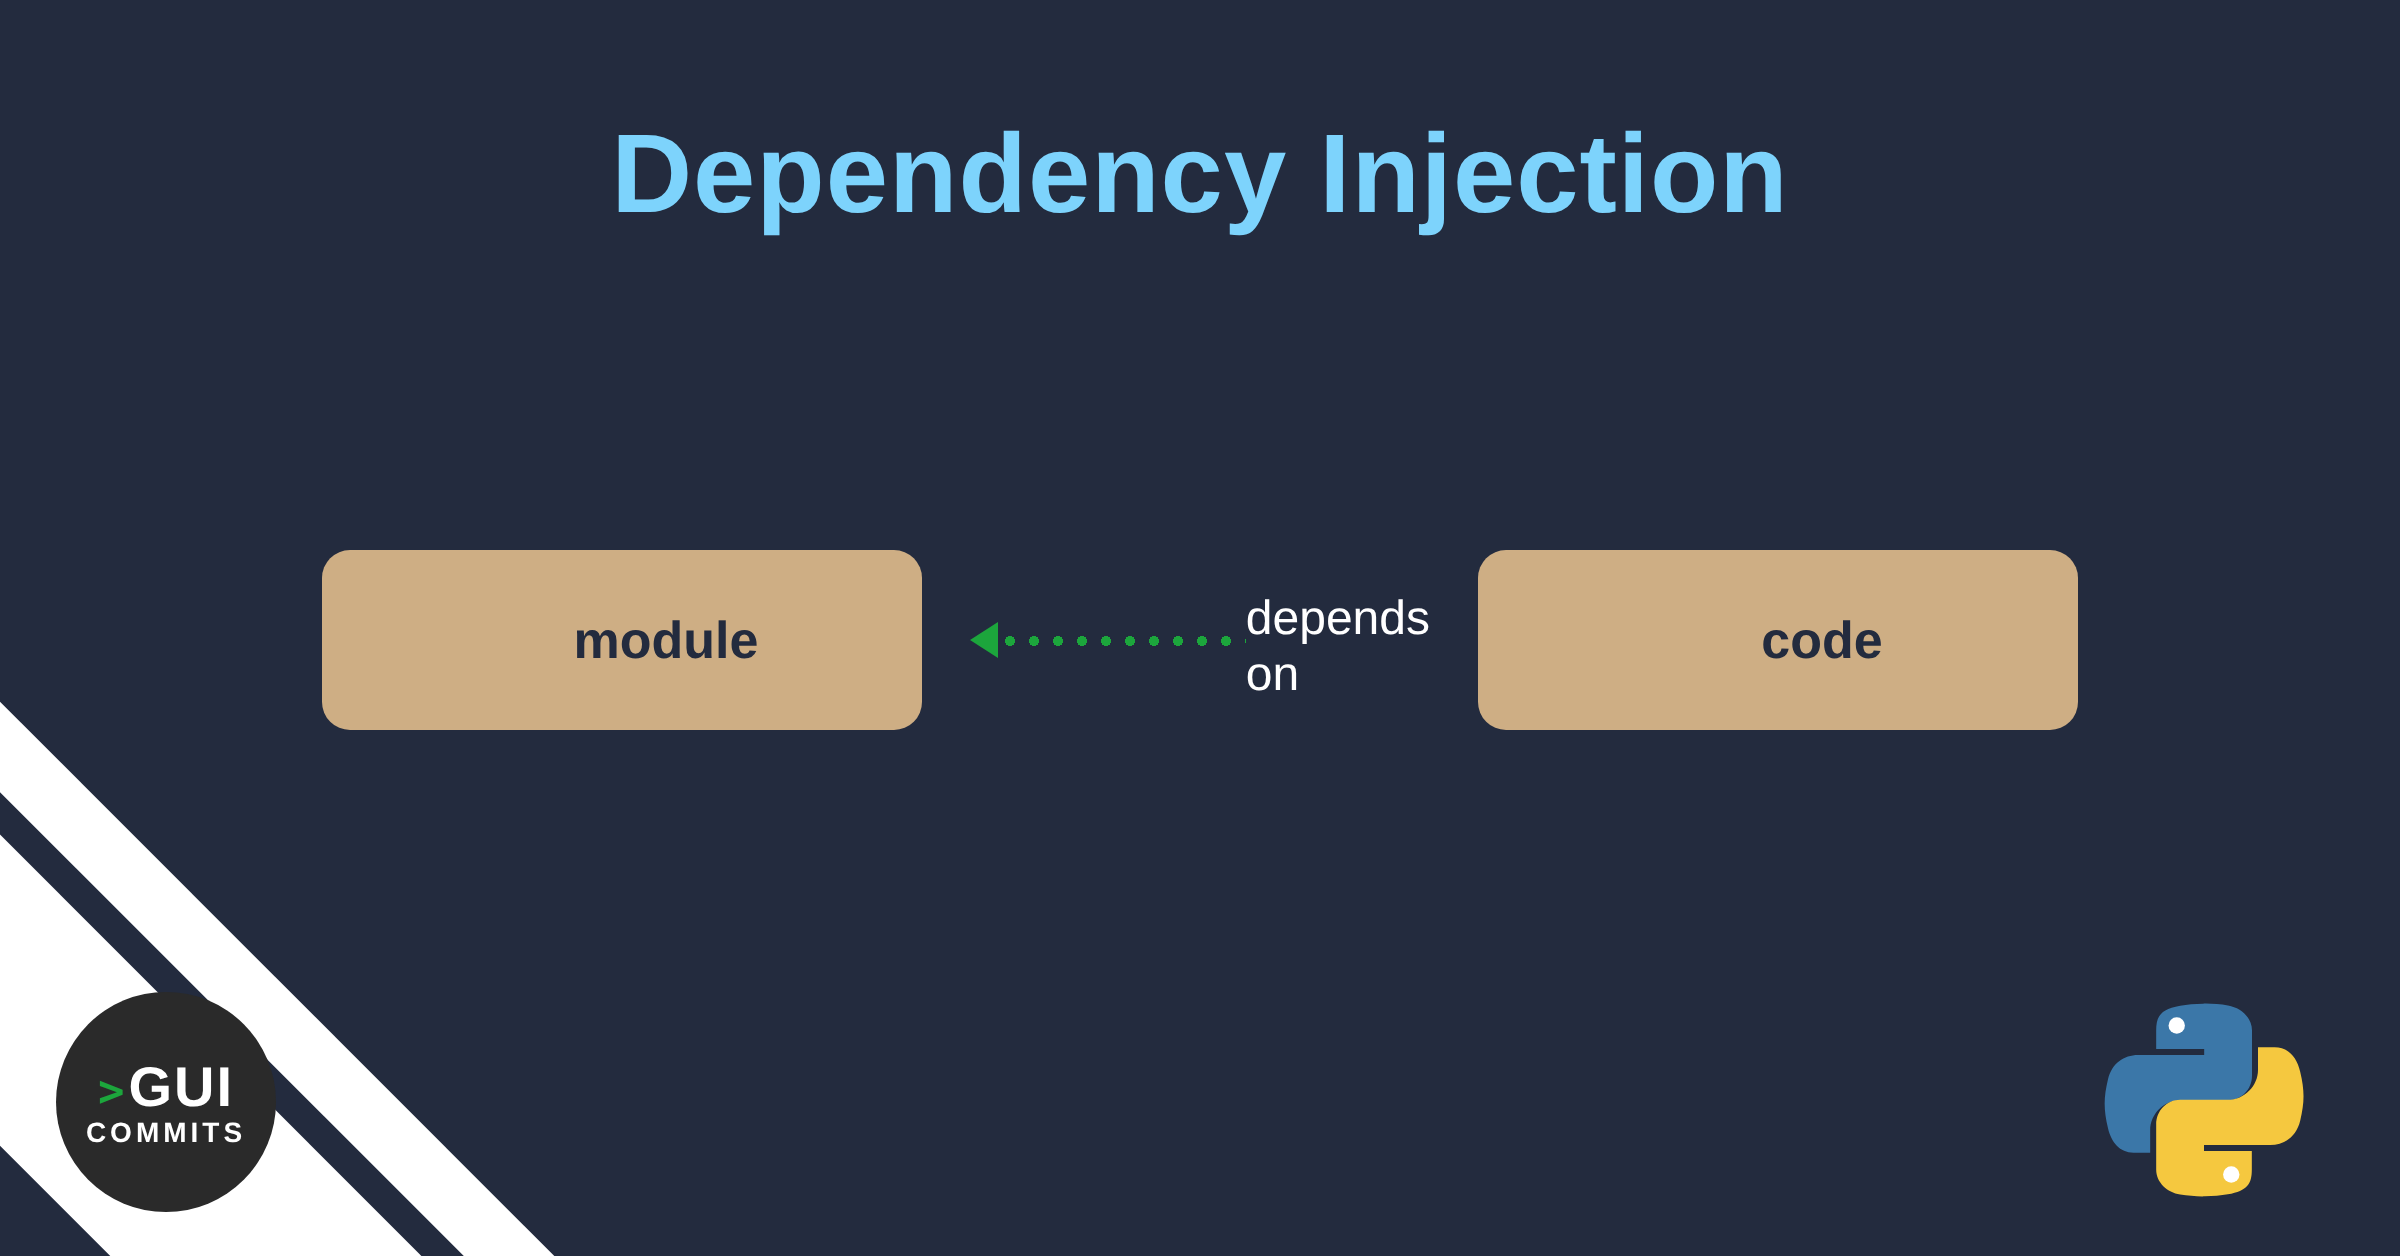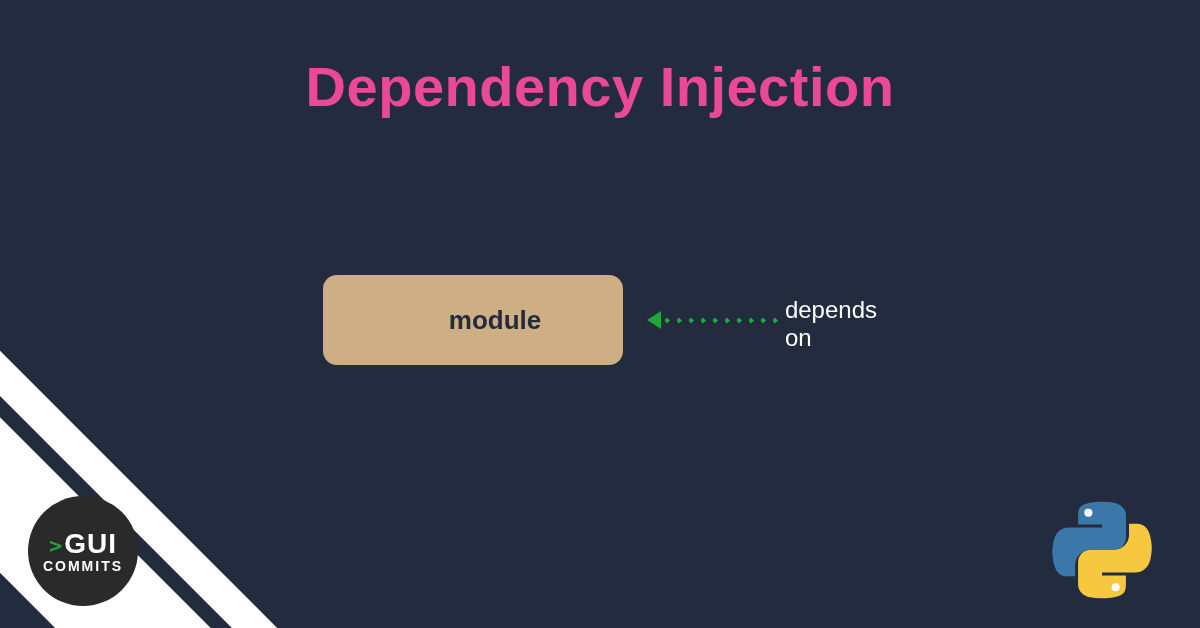--- a/index.html
+++ b/index.html
@@ -17,21 +17,21 @@
   }
   .title-line1 {
     font-size: 56px;
     font-weight: 700;
     color: #ffffff;
     letter-spacing: 0.5px;
   }
   .title-line2 {
     font-size: 56px;
     font-weight: 700;
-    color: #ec4899;
+    color: #7dd3fc;
     letter-spacing: 0.5px;
     margin-top: 4px;
   }
   .diagram {
     position: absolute;
     top: 275px;
     left: 0;
     width: 100%;
     display: flex;
     justify-content: center;
@@ -159,20 +159,23 @@
   <div class="box">
     <span>module</span>
   </div>
   <div class="connector">
     <div class="dotted-line">
       <div class="arrow-head"></div>
       <div class="dots"></div>
     </div>
     <div class="connector-label">depends on</div>
   </div>
+  <div class="box">
+    <span>code</span>
+  </div>
 </div>
 
 <div class="stripes">
   <div class="stripe s1"></div>
   <div class="stripe s2"></div>
 </div>
 
 <div class="gui-badge">
   <div class="gui-top">
     <span class="gui-chevron">&gt;</span>

